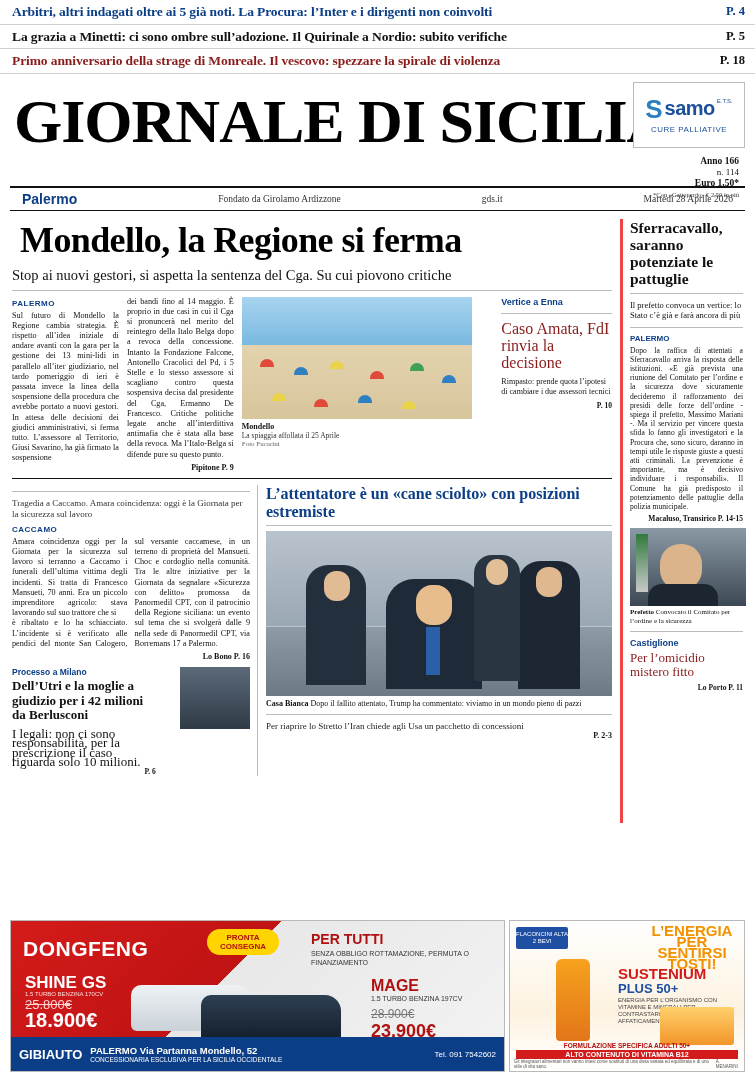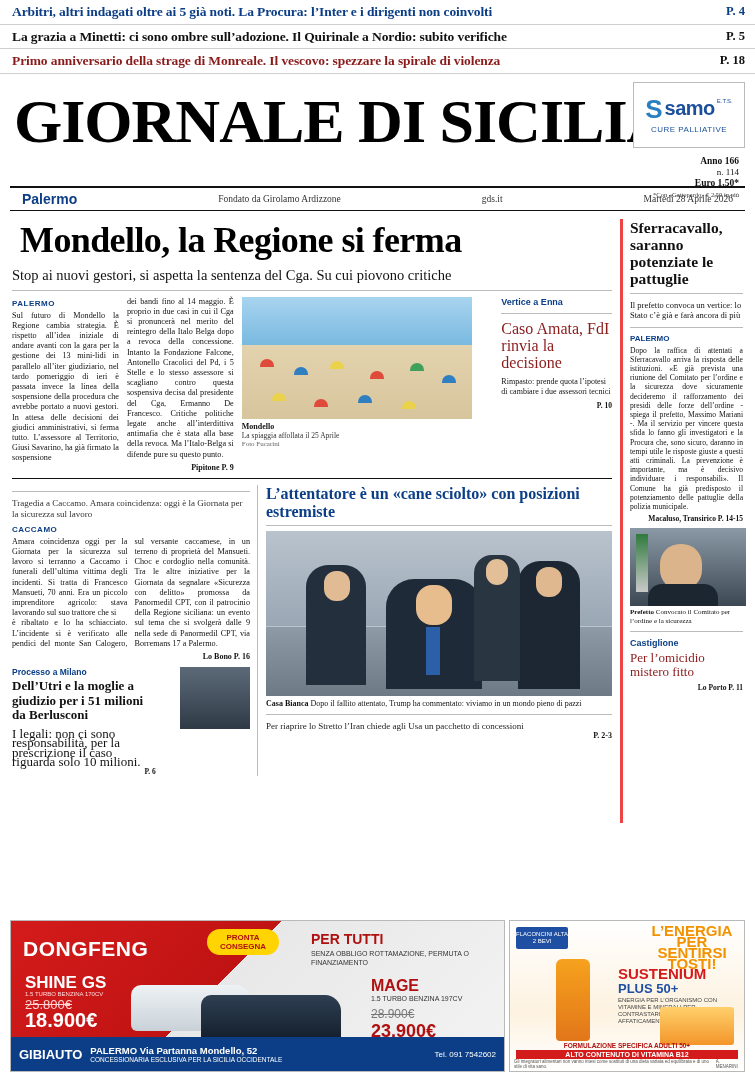--- a/index.html
+++ b/index.html
@@ -311,21 +311,21 @@
           <div class="kicker">CACCAMO</div>
           <div class="two-col">
             <div class="col-text">Amara coincidenza oggi per la Giornata per la sicurezza sul lavoro si terranno a Caccamo i funerali dell’ultima vittima degli incidenti. Si tratta di Francesco Mansueti, 70 anni. Era un piccolo imprenditore agricolo: stava lavorando sul suo trattore che si</div>
             <div class="col-text">è ribaltato e lo ha schiacciato. L’incidente si è verificato alle pendici del monte San Calogero, sul versante caccamese, in un terreno di proprietà del Mansueti. Choc e cordoglio nella comunità. Tra le altre iniziative per la Giornata da segnalare «Sicurezza con delitto» promossa da Panormedil CPT, con il patrocinio della Regione siciliana: un evento sul tema che si svolgerà dalle 9 nella sede di Panormedil CPT, via Borremans 17 a Palermo.</div>
           </div>
           <div class="sign">Lo Bono  P. 16</div>
 
           <div class="proc-box">
             <div class="proc-txt">
               <div class="proc-kick">Processo a Milano</div>
-              <div class="proc-head">Dell’Utri e la moglie a giudizio per i 51 milioni da Berlusconi</div>
+              <div class="proc-head">Dell’Utri e la moglie a giudizio per i 42 milioni da Berlusconi</div>
               <div class="proc-body">I legali: non ci sono responsabilità, per la prescrizione il caso riguarda solo 10 milioni.</div>
               <div class="proc-pg">P. 6</div>
             </div>
             <div class="proc-photo"></div>
           </div>
         </div>
 
         <div class="mid-right">
           <div class="att-head">L’attentatore è un «cane sciolto» con posizioni estremiste</div>
           <div class="trump-photo">

